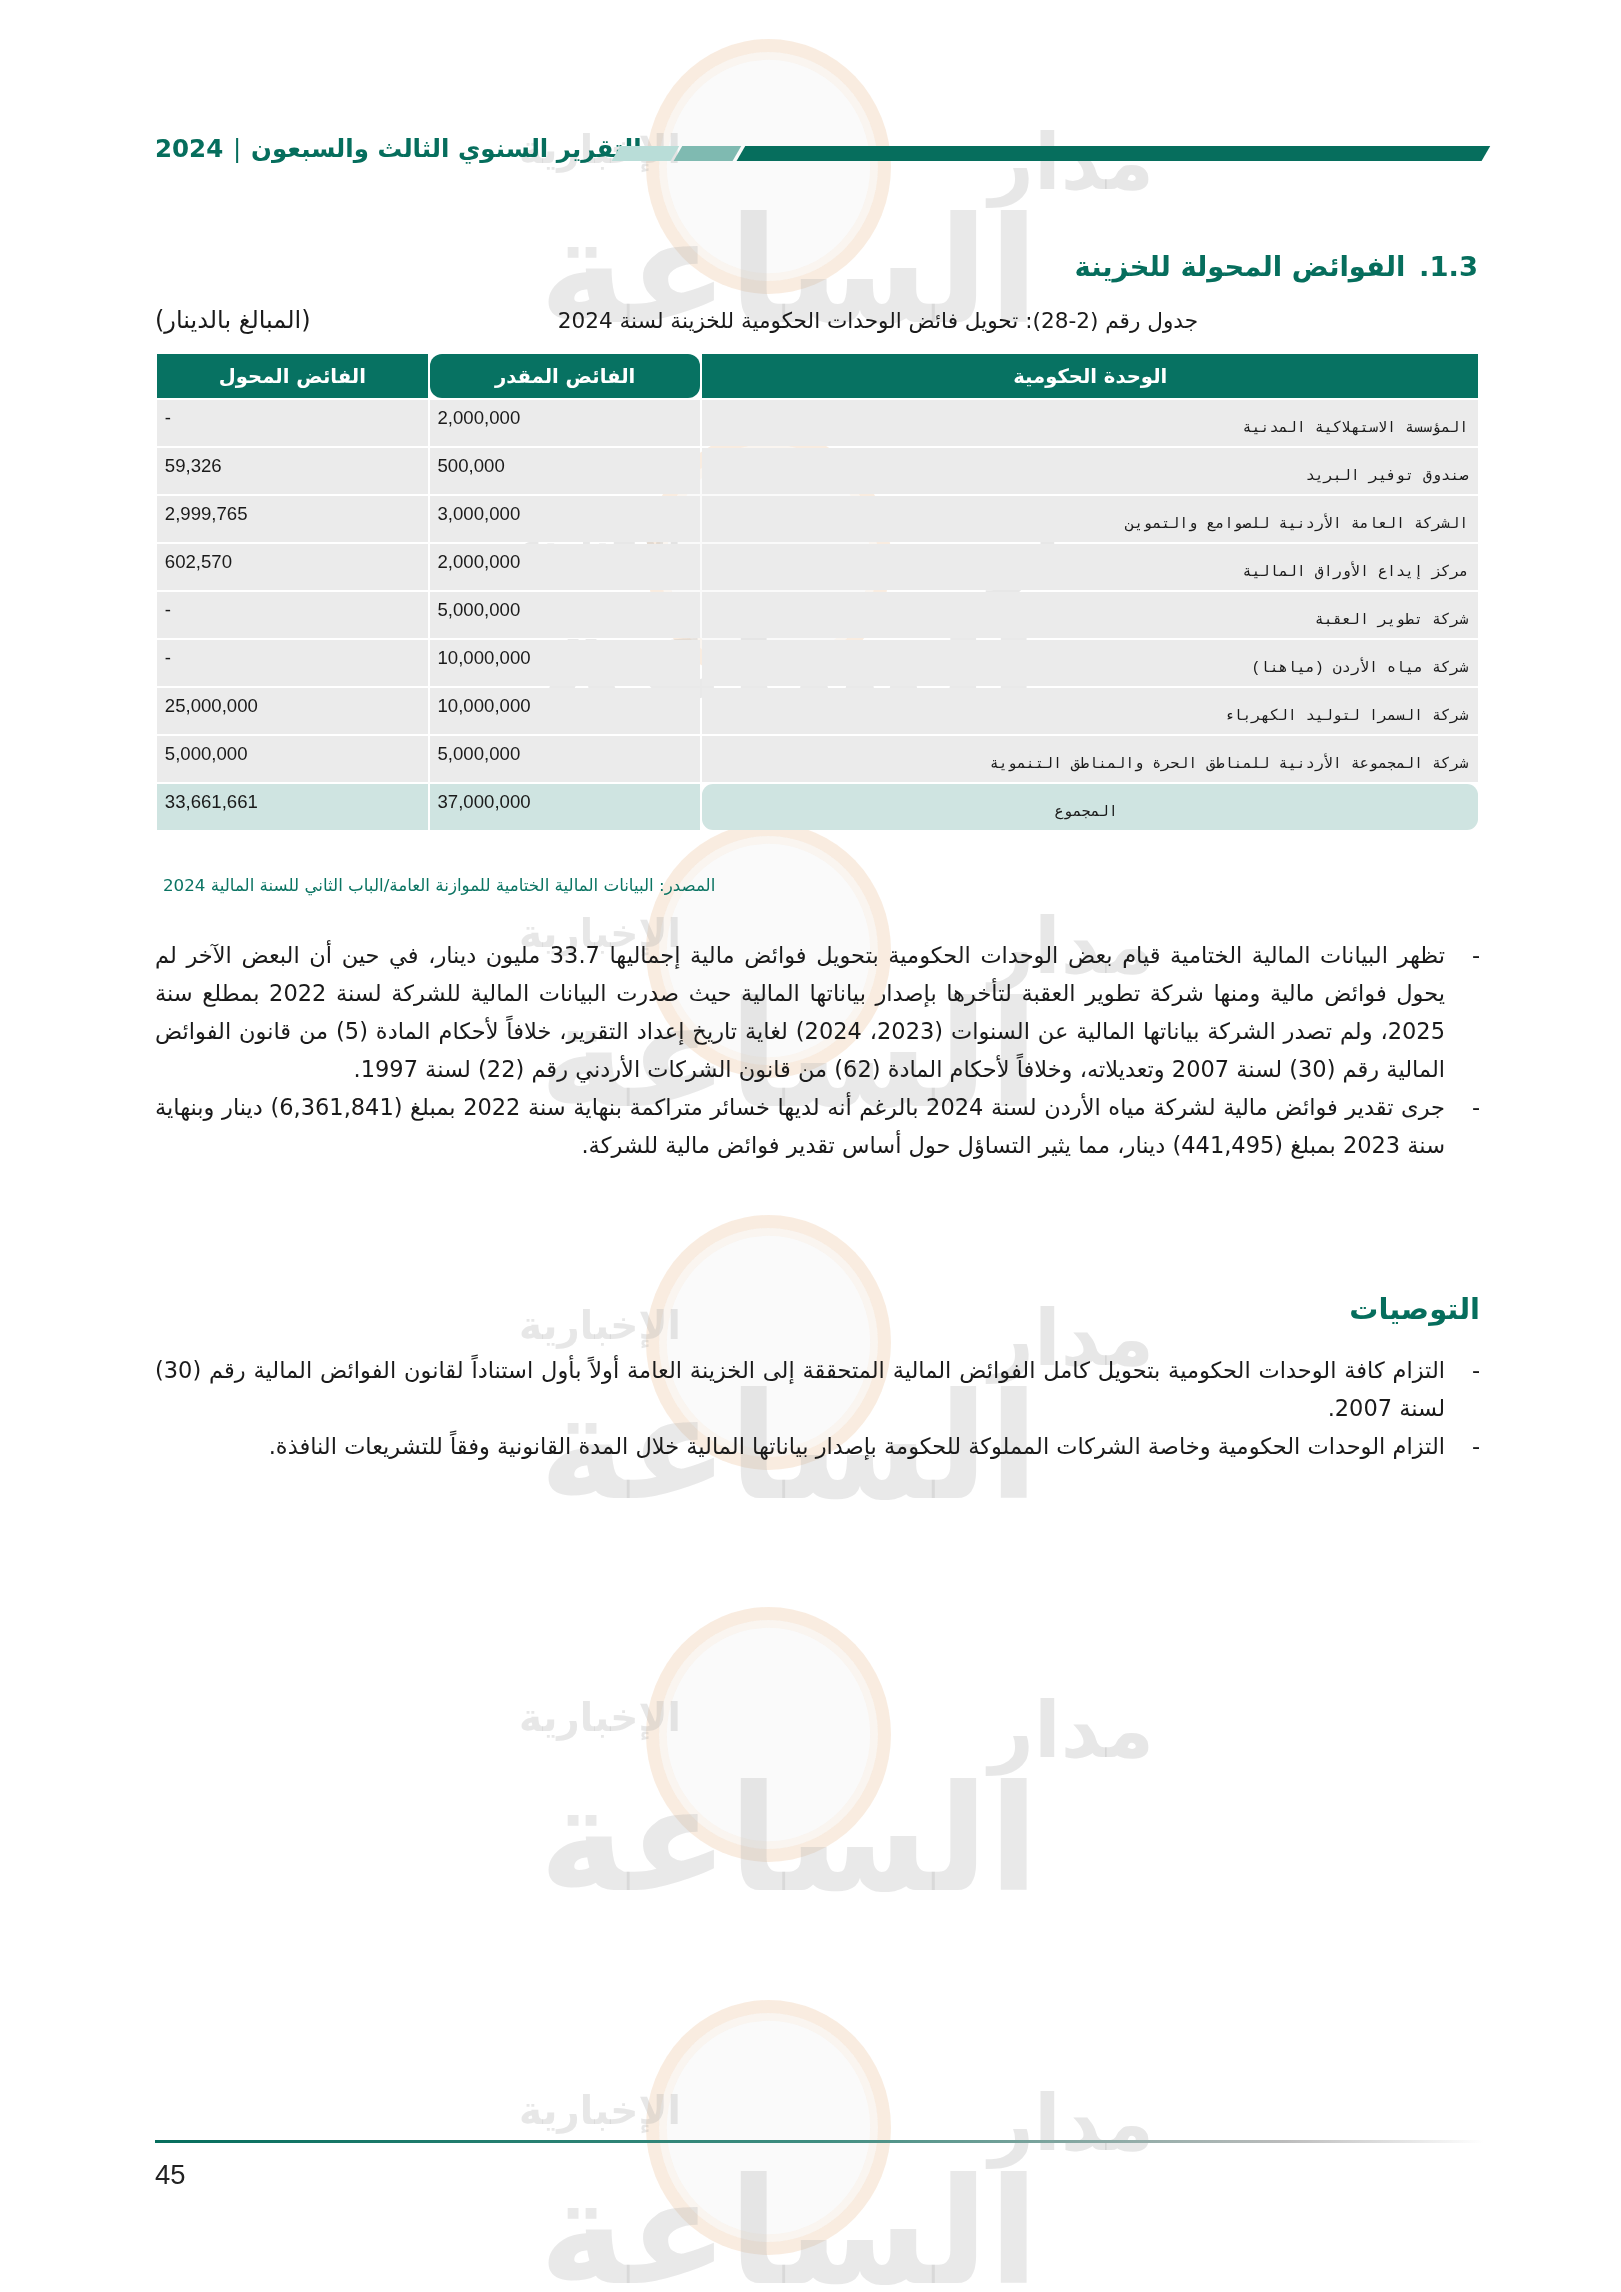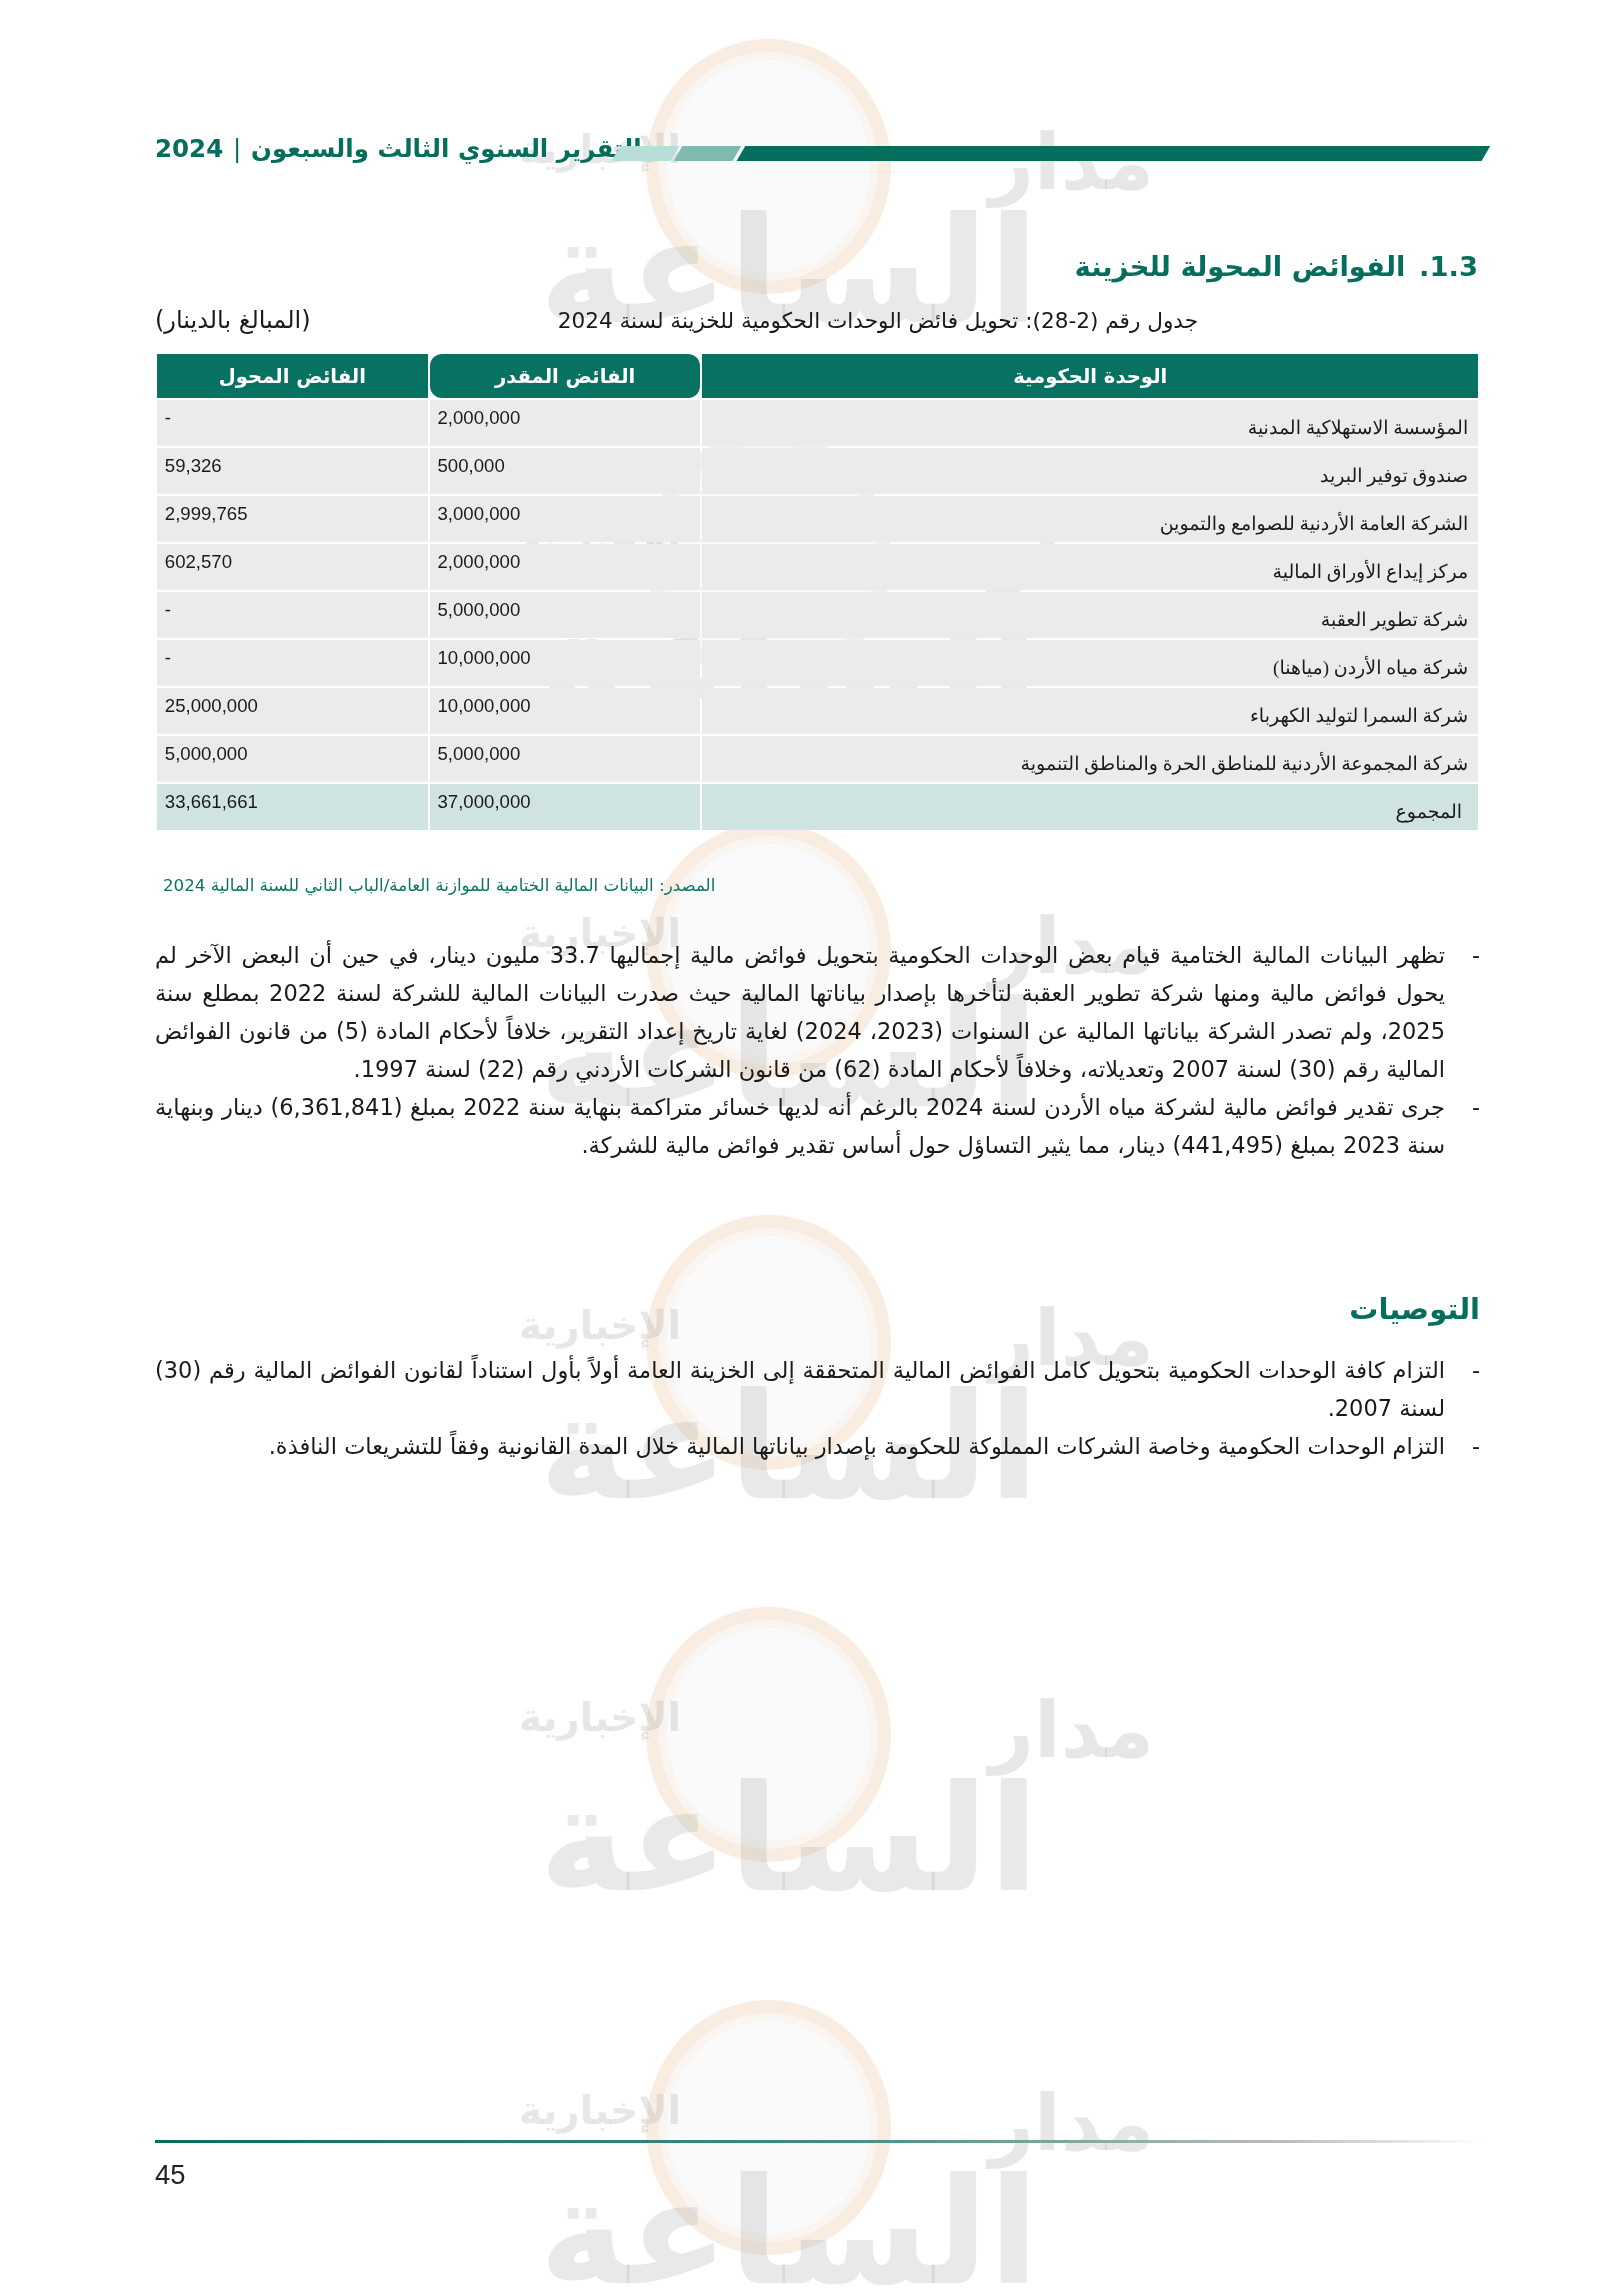--- a/index.html
+++ b/index.html
@@ -134,32 +134,32 @@
     }
     .data-table td {
       background: #ebebeb;
       height: 46px;
       font-size: 18.6px;
       vertical-align: middle;
       padding: 0 7.8px;
     }
     .data-table td.entity {
       text-align: right;
-      font-family: Liberation Serif, serif;
-      font-size: 19px;
+      font-family: Liberation Mono, monospace;
+      font-size: 15px;
       padding-right: 9.8px;
       padding-top: 9.8px;
     }
     .data-table td.num {
       text-align: left;
       padding-left: 7.8px;
       padding-bottom: 9.8px;
     }
     .data-table tr.total td { background: #cfe4e1; margin-top: 48px; }
-    .data-table tr.total td.entity { text-align: right; padding-right: 16px; }
+    .data-table tr.total td.entity { text-align: center; padding-right: 16px; border-radius: 11px; }
     .col-entity { width: 765px; }
     .col-est { width: 267px; border-radius: 12px; }
     .col-tr { width: 267px; }
 
     .source {
       position: absolute;
       left: 163px; top: 875px;
       direction: rtl;
       font-size: 16.7px;
       color: #0b7463;

